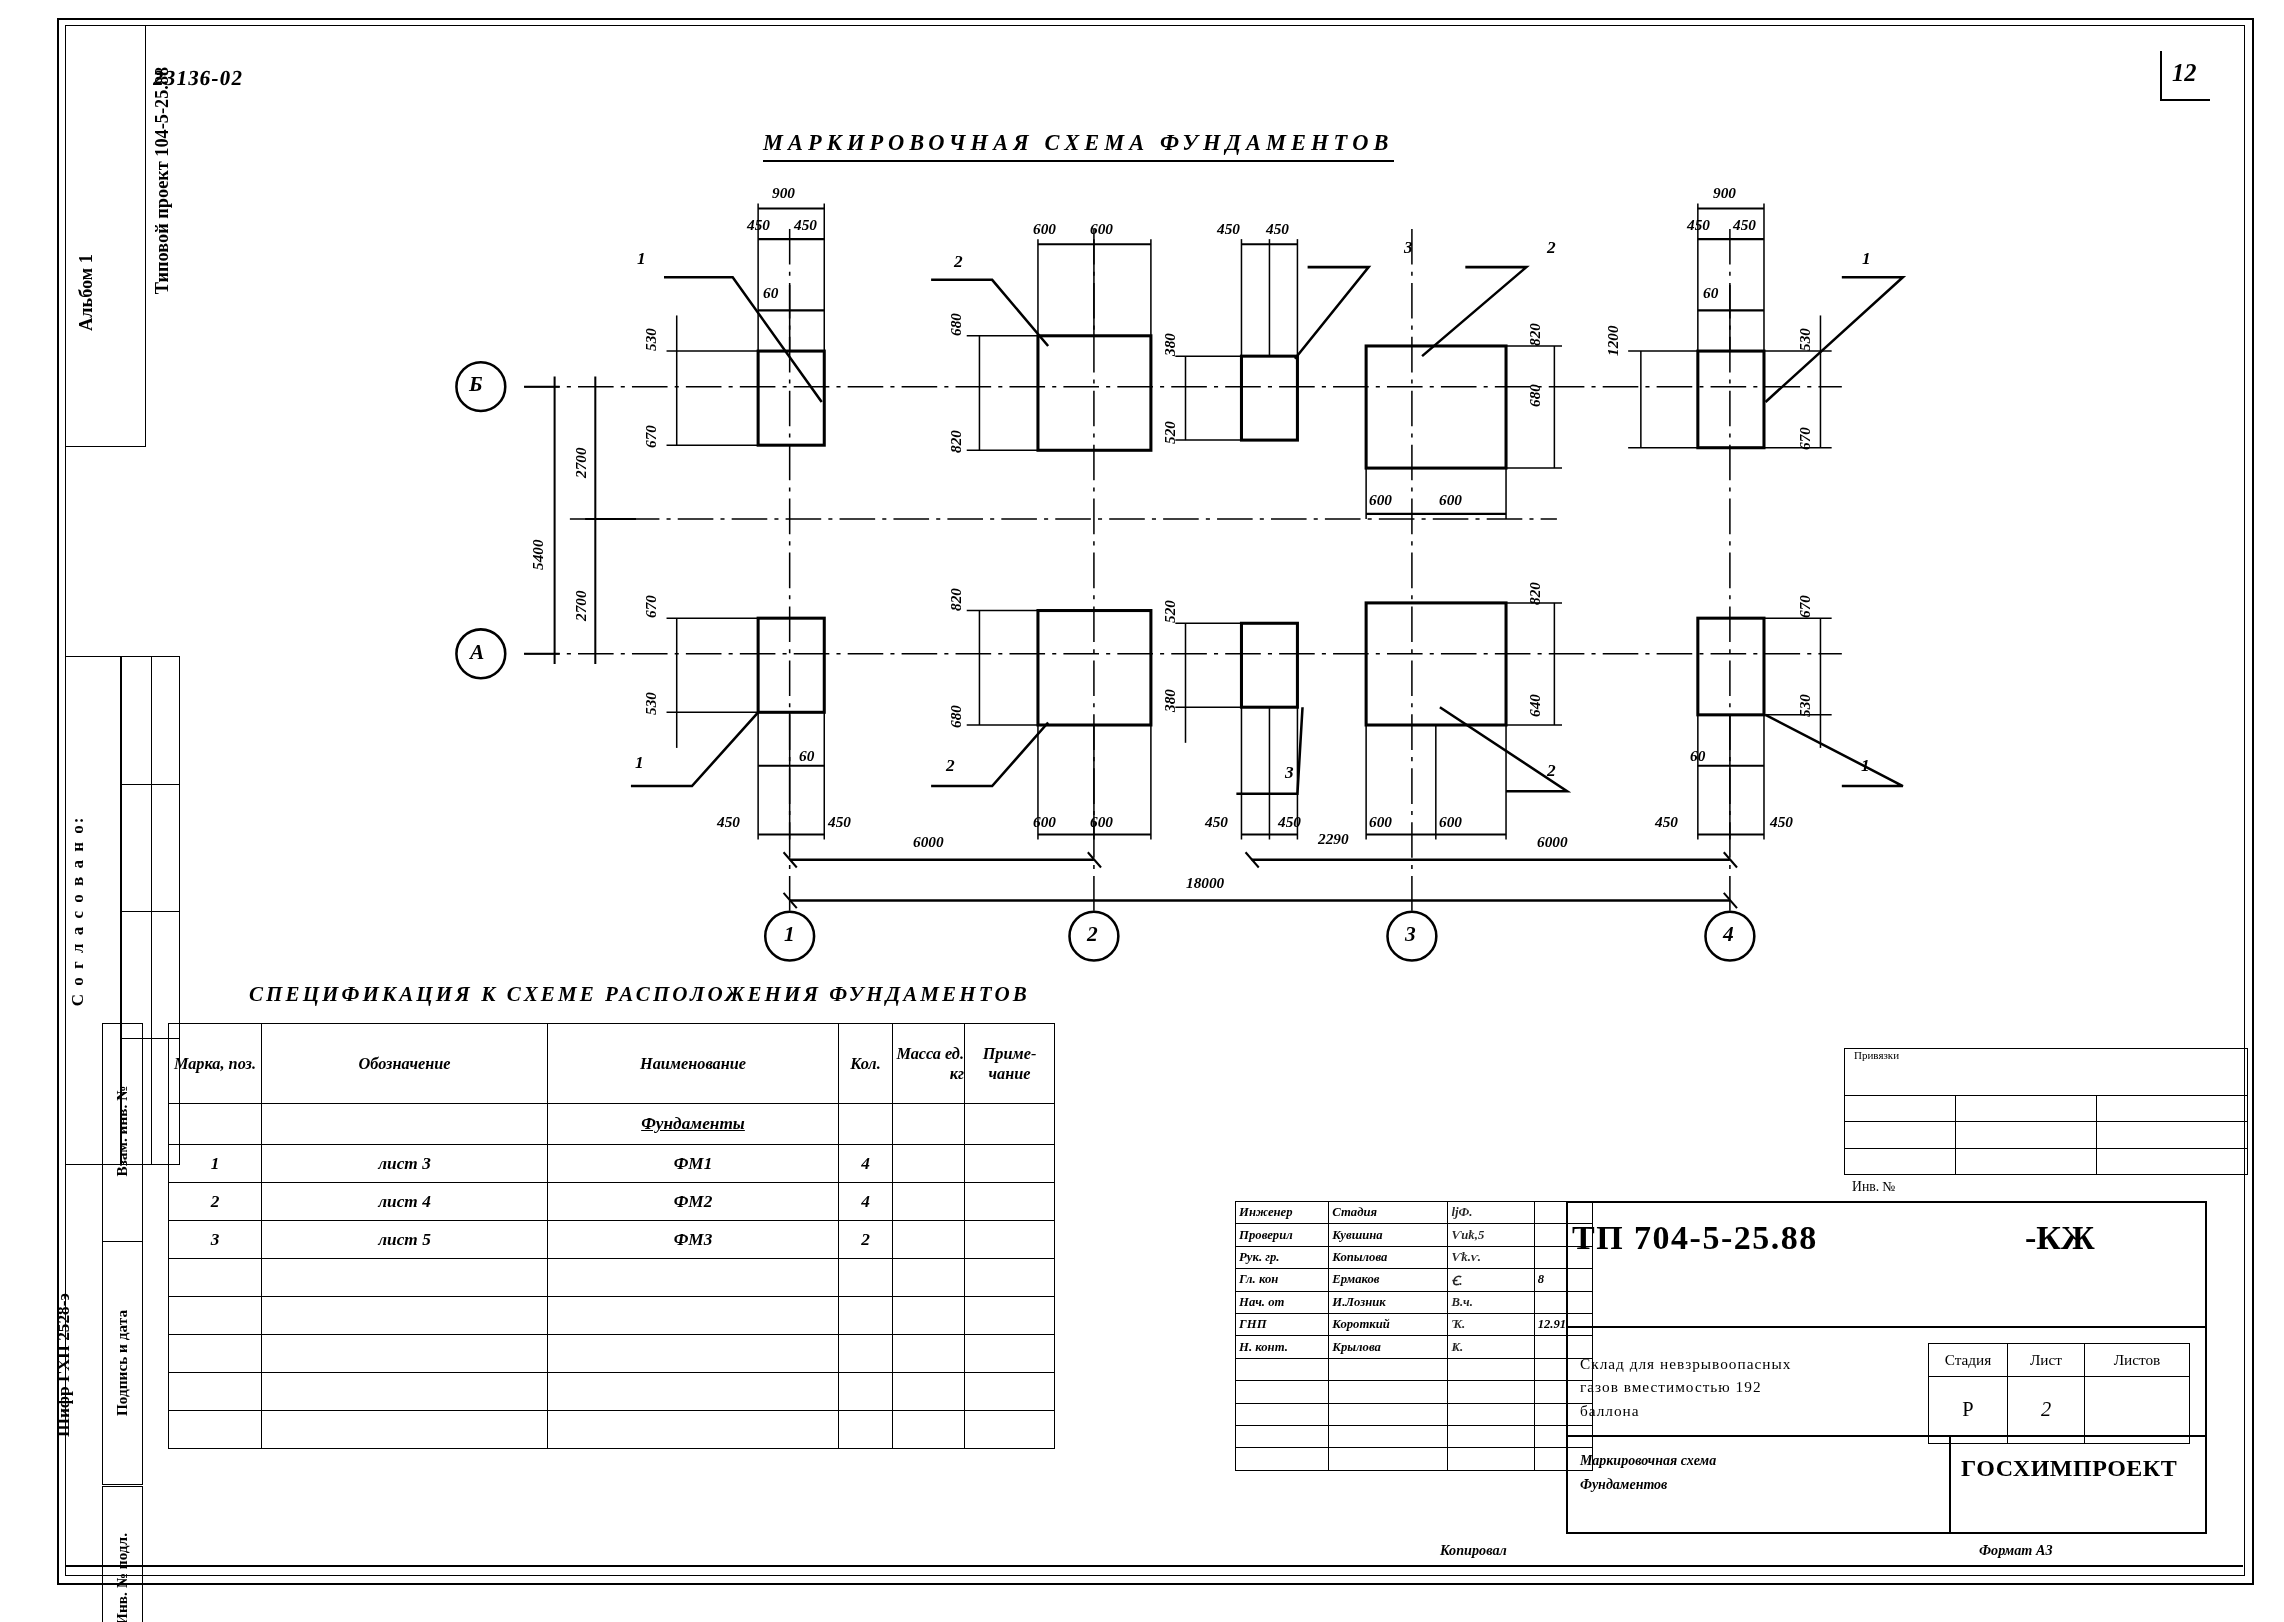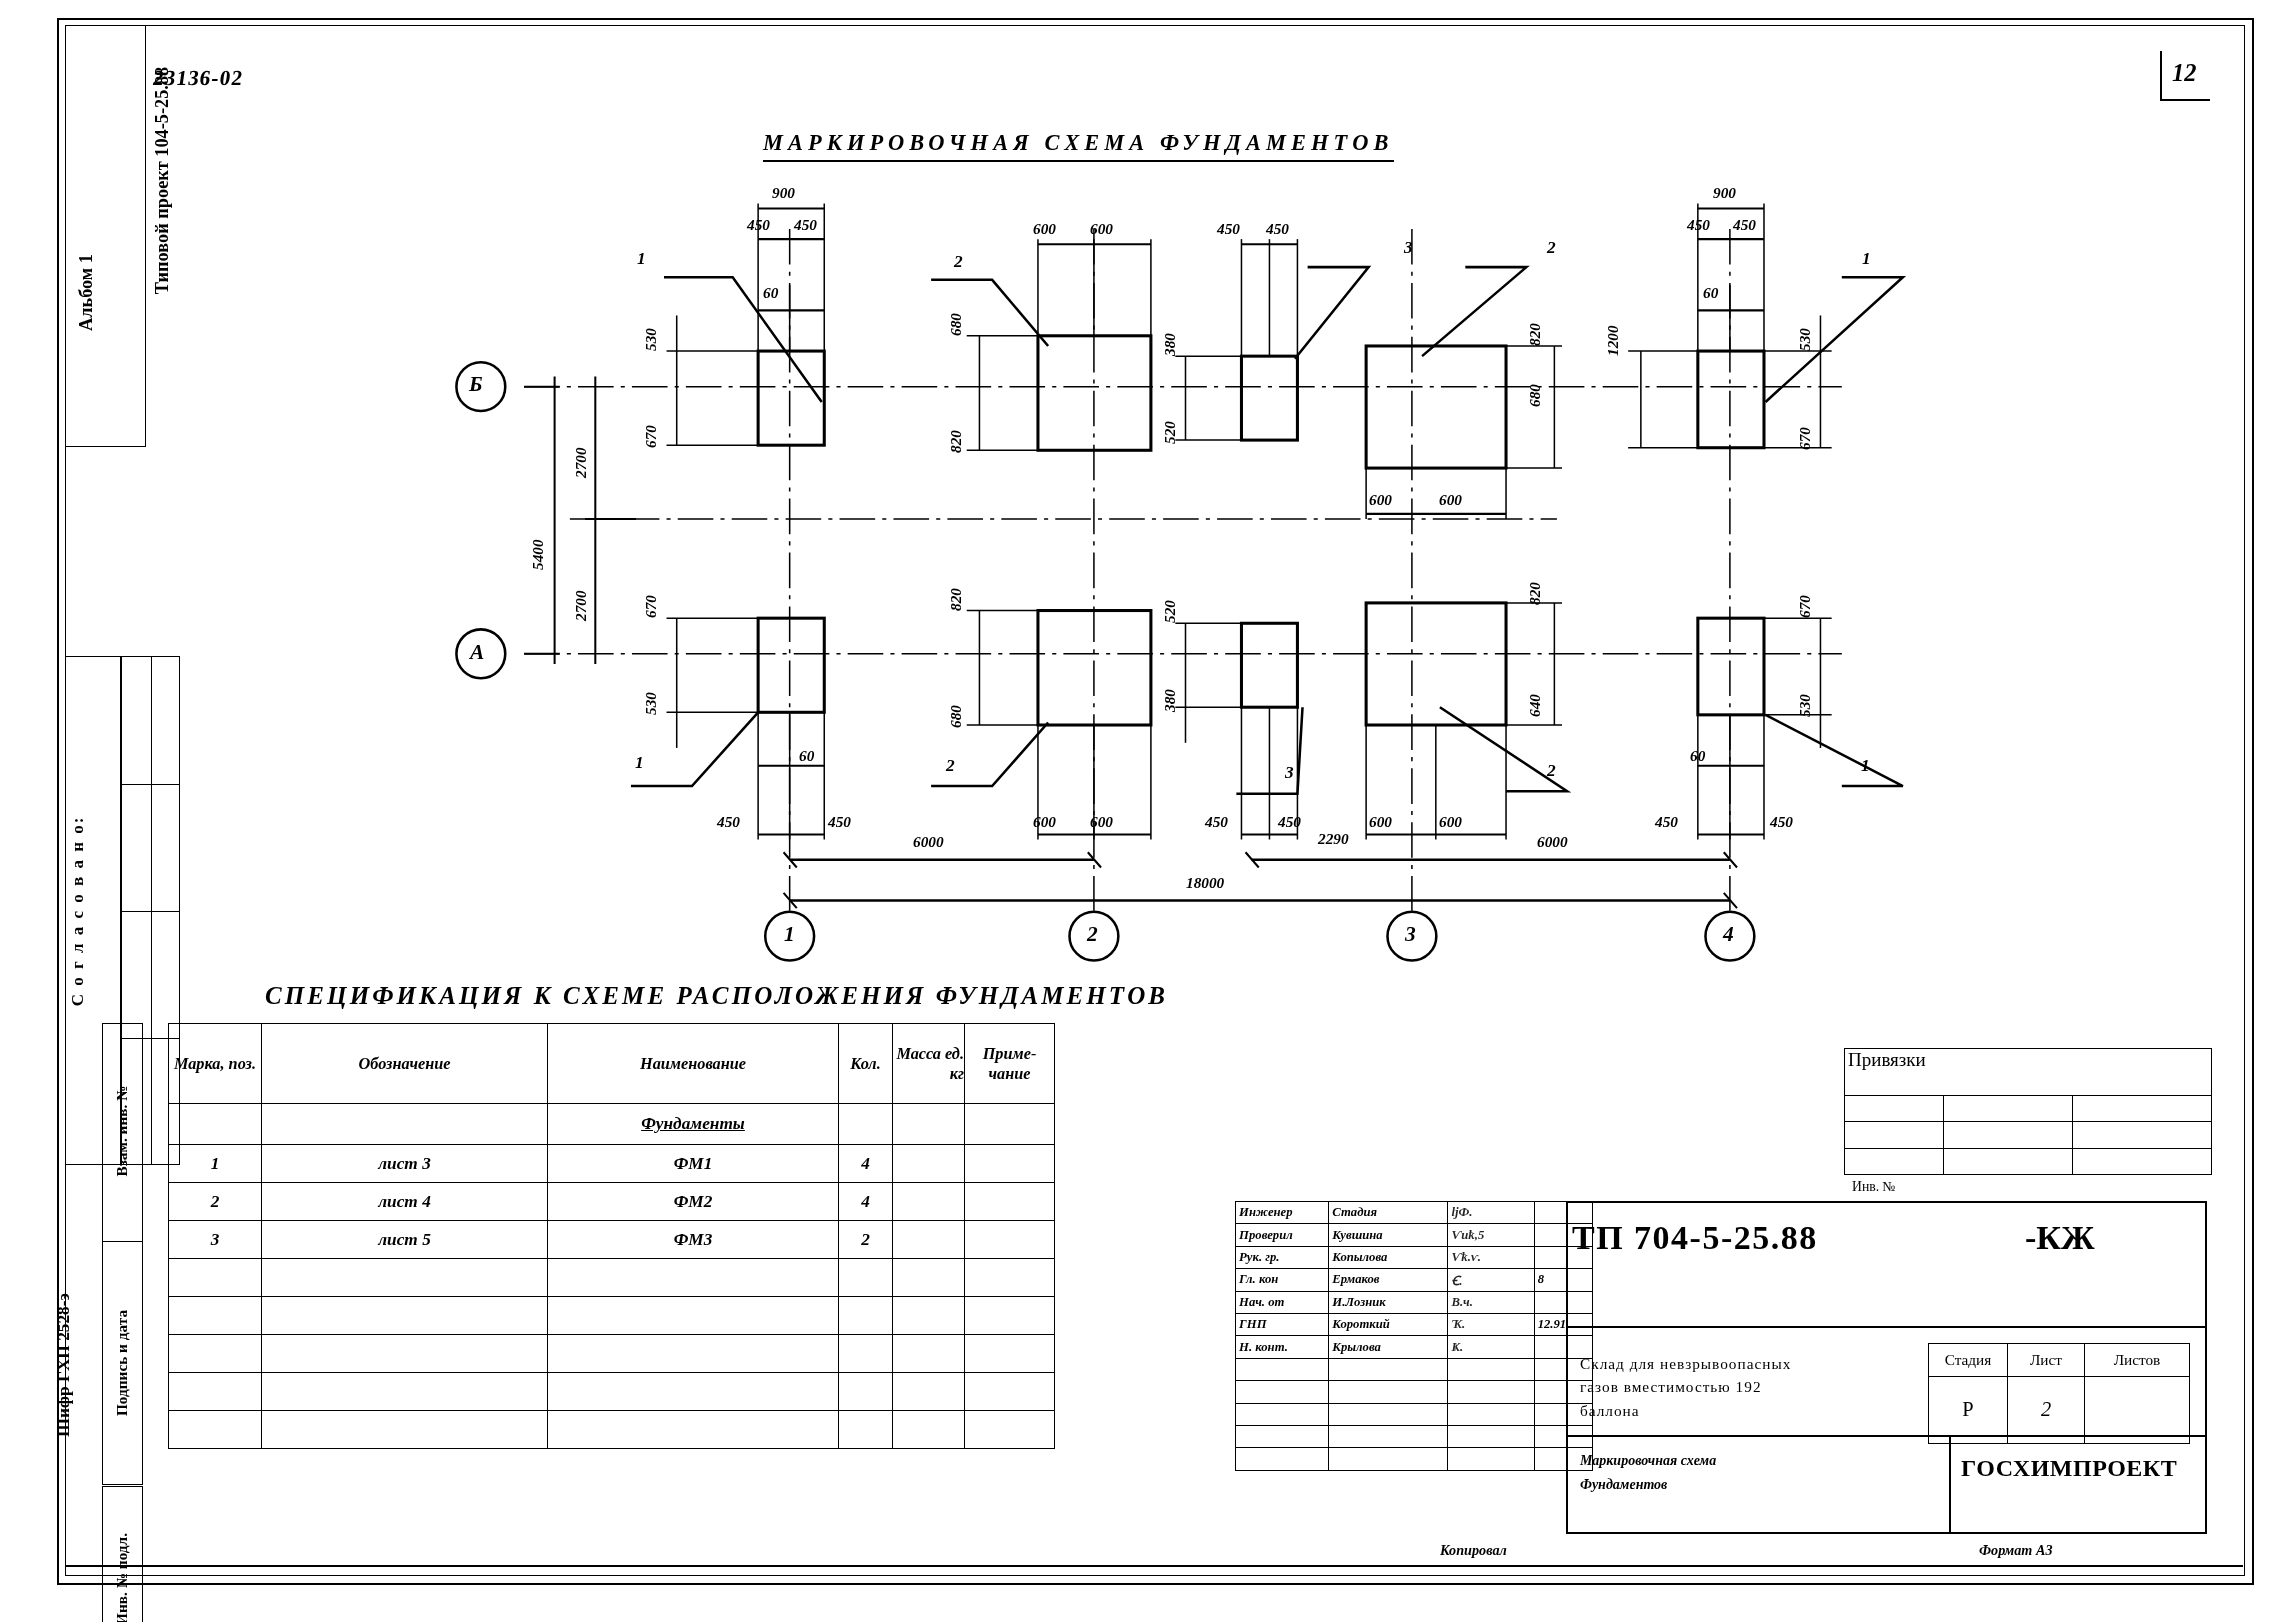--- a/index.html
+++ b/index.html
@@ -33,21 +33,21 @@
 
   svg.draw{position:absolute;left:0;top:0;width:2284px;height:1622px;
      pointer-events:none;}
 
   .dim{font-family:"Liberation Serif",serif;font-style:italic;font-weight:700;
        font-size:15.3px;}
   .dimL{font-family:"Liberation Serif",serif;font-style:italic;font-weight:700;
        font-size:17.3px;}
 
   
-  .spec-title{position:absolute;left:265px;top:982px;font-size:25px;font-weight:700;
+  .spec-title{position:absolute;left:249px;top:982px;font-size:21px;font-weight:700;
      font-style:italic;letter-spacing:3.1px;font-family:"Liberation Serif",serif;}
   .spec{position:absolute;left:168px;top:1023px;border-collapse:collapse;}
   .spec td,.spec th{border:1.5px solid #000;font-family:"Liberation Serif",serif;
      font-weight:700;font-style:italic;font-size:17.3px;text-align:center;padding:0;}
   .spec th{font-size:16.3px;}
   .spec .und{text-decoration:underline;}
 
   
   .stamp{position:absolute;left:1235px;top:1201px;border-collapse:collapse;}
   .stamp td{border:1.5px solid #000;font-family:"Liberation Serif",serif;
@@ -64,22 +64,22 @@
   .drwname{position:absolute;left:1580px;top:1449px;font-size:14px;line-height:24.4px;
      font-weight:700;font-style:italic;font-family:"Liberation Serif",serif;}
   .org{position:absolute;left:1961px;top:1455px;font-size:24px;font-weight:700;
      font-family:"Liberation Serif",serif;letter-spacing:0.5px;}
 
   .sl-tbl{position:absolute;left:1928px;top:1343px;border-collapse:collapse;}
   .sl-tbl td{border:1.5px solid #000;font-family:"Liberation Serif",serif;
      font-size:15.3px;text-align:center;}
 
   .priv{position:absolute;left:1844px;top:1048px;border-collapse:collapse;}
-  .priv td{border:1.5px solid #000;font-family:"Liberation Serif",serif;font-size:19px;
-     padding:0 3px;margin-left:28px;}
+  .priv td{border:1.5px solid #000;font-family:"Liberation Serif",serif;font-size:11px;
+     padding:0 9px;margin-left:28px;}
 
   .footer-l{position:absolute;left:1420px;top:1542px;font-size:14.2px;font-weight:700;
      font-style:italic;font-family:"Liberation Serif",serif;margin-left:20px;}
   .footer-r{position:absolute;left:1979px;top:1542px;font-size:14.2px;font-weight:700;
      font-style:italic;font-family:"Liberation Serif",serif;}
 </style>
 </head>
 <body>
 
 <div class="sheet">

